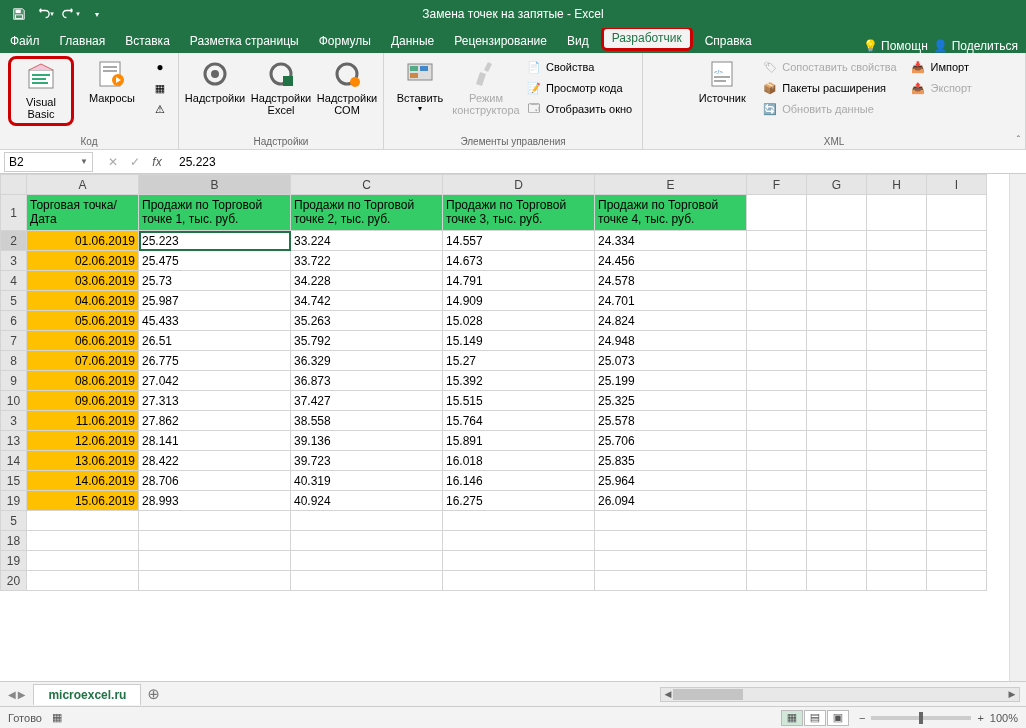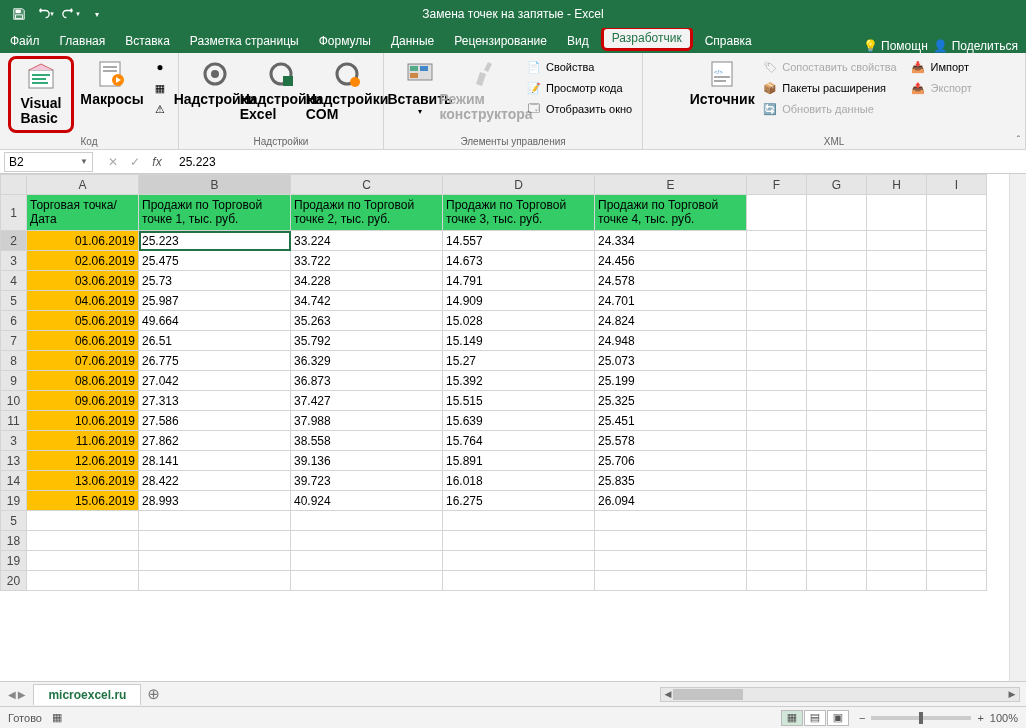--- a/index.html
+++ b/index.html
@@ -17,21 +17,21 @@
 .tab.active { background: #f3f3f3; color: #217346; border-bottom: 2px solid #217346; }
 .tab.highlight { border: 3px solid #c00; border-radius: 6px; padding: 2px 8px 3px; margin: 0 2px 2px;}
 .tab-help { margin-left: auto; display: flex; align-items:center; gap:6px; padding-right:8px;}
 .tab-help .htab { font-size:12px; cursor:pointer; display:flex; align-items:center; gap:3px;}
 .ribbon { background: #f3f3f3; height: 97px; border-bottom: 1px solid #d4d4d4; display: flex; position:relative;}
 .rib-group { border-right: 1px solid #d4d4d4; padding: 3px 8px 2px; display: flex; flex-direction: column; align-items:center;}
 .rib-group-label { font-size: 10px; color: #666; text-align: center; margin-top: auto; padding-top: 2px;}
 .rib-row { display: flex; gap: 10px; }
 .rib-btn-big { display: flex; flex-direction: column; align-items: center; width: 56px; cursor: pointer; padding: 2px;}
 .rib-btn-big .ico { width: 32px; height: 32px; display:flex; align-items:center; justify-content:center;}
-.rib-btn-big .lbl { font-size: 14px; line-height: 1.1; margin-top: 2px; font-weight: bold;}
+.rib-btn-big .lbl { font-size: 11px; text-align: center; line-height: 1.1; margin-top: 2px;}
 .rib-btn-sm { display: flex; align-items: center; gap: 4px; cursor: pointer; font-size: 11px; padding: 1px 2px; white-space:nowrap;}
 .rib-btn-sm .ico { width: 16px; height: 16px; display:flex; align-items:center; justify-content:center;}
 .rib-col { display: flex; flex-direction: column; gap: 3px; justify-content:flex-start; padding-top:2px;}
 .vb-highlight { border: 3px solid #c00; border-radius: 8px; padding: 1px 2px;}
 .disabled { color: #aaa; }
 .ribbon-collapse { position:absolute; right:6px; bottom:3px; font-size:10px; color:#666; cursor:pointer;}
 .formula-bar { height: 24px; border-bottom: 1px solid #ccc; display: flex; align-items: center; background: #fff;}
 .name-box { width: 89px; border: 1px solid #ccc; height: 20px; margin: 2px 4px; padding: 0 4px; font-size: 12px; display:flex; align-items:center; justify-content:space-between;}
 .name-box .dd { font-size:8px; color:#666;}
 .fb-btns { display: flex; gap: 2px; padding: 0 6px; color: #aaa;}
@@ -377,21 +377,21 @@
             <td class="data-cell">14.909</td>
             <td class="data-cell">24.701</td>
             <td class="empty"></td>
             <td class="empty"></td>
             <td class="empty"></td>
             <td class="empty"></td>
           </tr>
           <tr>
             <th class="rowh">6</th>
             <td class="date-cell">05.06.2019</td>
-            <td class="data-cell">49.664</td>
+            <td class="data-cell">45.433</td>
             <td class="data-cell">35.263</td>
             <td class="data-cell">15.028</td>
             <td class="data-cell">24.824</td>
             <td class="empty"></td>
             <td class="empty"></td>
             <td class="empty"></td>
             <td class="empty"></td>
           </tr>
           <tr>
             <th class="rowh">7</th>
@@ -435,32 +435,20 @@
             <td class="data-cell">27.313</td>
             <td class="data-cell">37.427</td>
             <td class="data-cell">15.515</td>
             <td class="data-cell">25.325</td>
             <td class="empty"></td>
             <td class="empty"></td>
             <td class="empty"></td>
             <td class="empty"></td>
           </tr>
           <tr>
-            <th class="rowh">11</th>
-            <td class="date-cell">10.06.2019</td>
-            <td class="data-cell">27.586</td>
-            <td class="data-cell">37.988</td>
-            <td class="data-cell">15.639</td>
-            <td class="data-cell">25.451</td>
-            <td class="empty"></td>
-            <td class="empty"></td>
-            <td class="empty"></td>
-            <td class="empty"></td>
-          </tr>
-          <tr>
             <th class="rowh">3</th>
             <td class="date-cell">11.06.2019</td>
             <td class="data-cell">27.862</td>
             <td class="data-cell">38.558</td>
             <td class="data-cell">15.764</td>
             <td class="data-cell">25.578</td>
             <td class="empty"></td>
             <td class="empty"></td>
             <td class="empty"></td>
             <td class="empty"></td>
@@ -477,20 +465,32 @@
             <td class="empty"></td>
             <td class="empty"></td>
           </tr>
           <tr>
             <th class="rowh">14</th>
             <td class="date-cell">13.06.2019</td>
             <td class="data-cell">28.422</td>
             <td class="data-cell">39.723</td>
             <td class="data-cell">16.018</td>
             <td class="data-cell">25.835</td>
+            <td class="empty"></td>
+            <td class="empty"></td>
+            <td class="empty"></td>
+            <td class="empty"></td>
+          </tr>
+          <tr>
+            <th class="rowh">15</th>
+            <td class="date-cell">14.06.2019</td>
+            <td class="data-cell">28.706</td>
+            <td class="data-cell">40.319</td>
+            <td class="data-cell">16.146</td>
+            <td class="data-cell">25.964</td>
             <td class="empty"></td>
             <td class="empty"></td>
             <td class="empty"></td>
             <td class="empty"></td>
           </tr>
           <tr>
             <th class="rowh">19</th>
             <td class="date-cell">15.06.2019</td>
             <td class="data-cell">28.993</td>
             <td class="data-cell">40.924</td>

